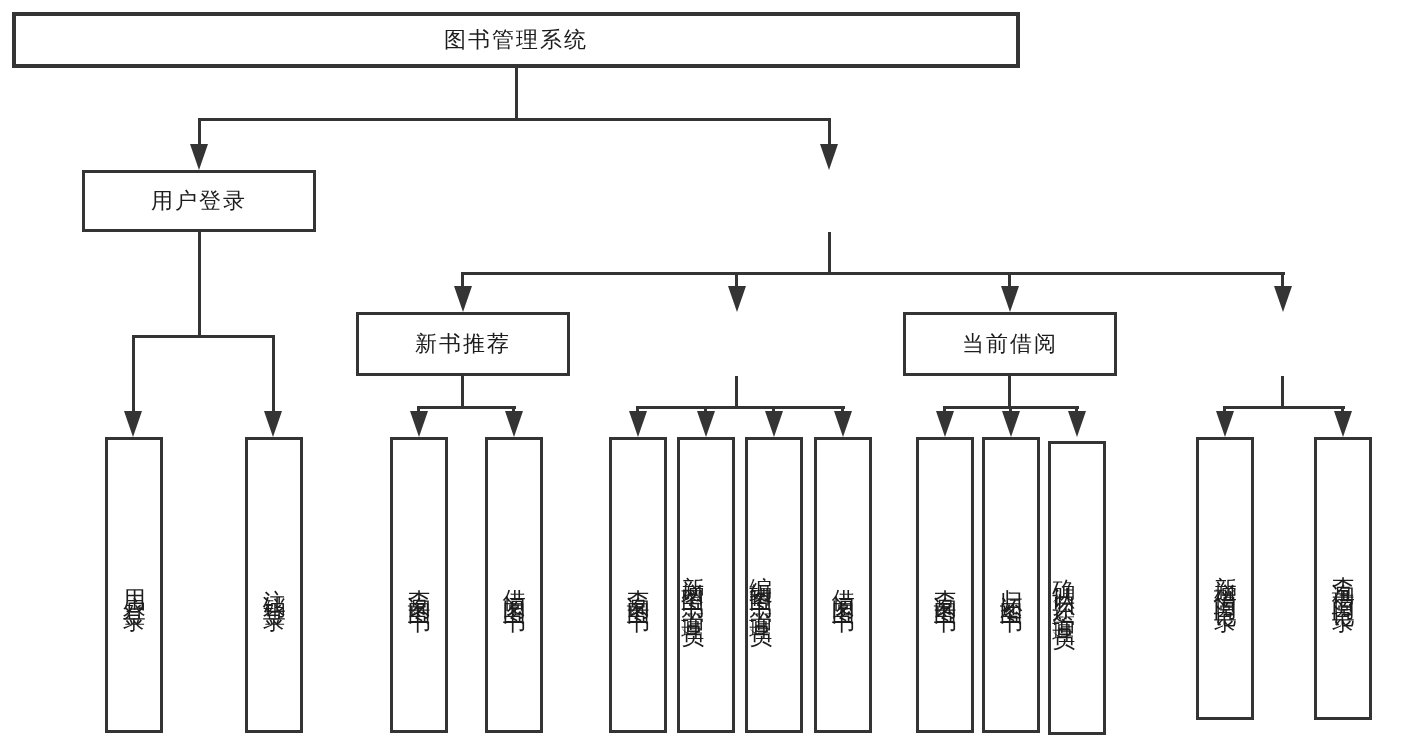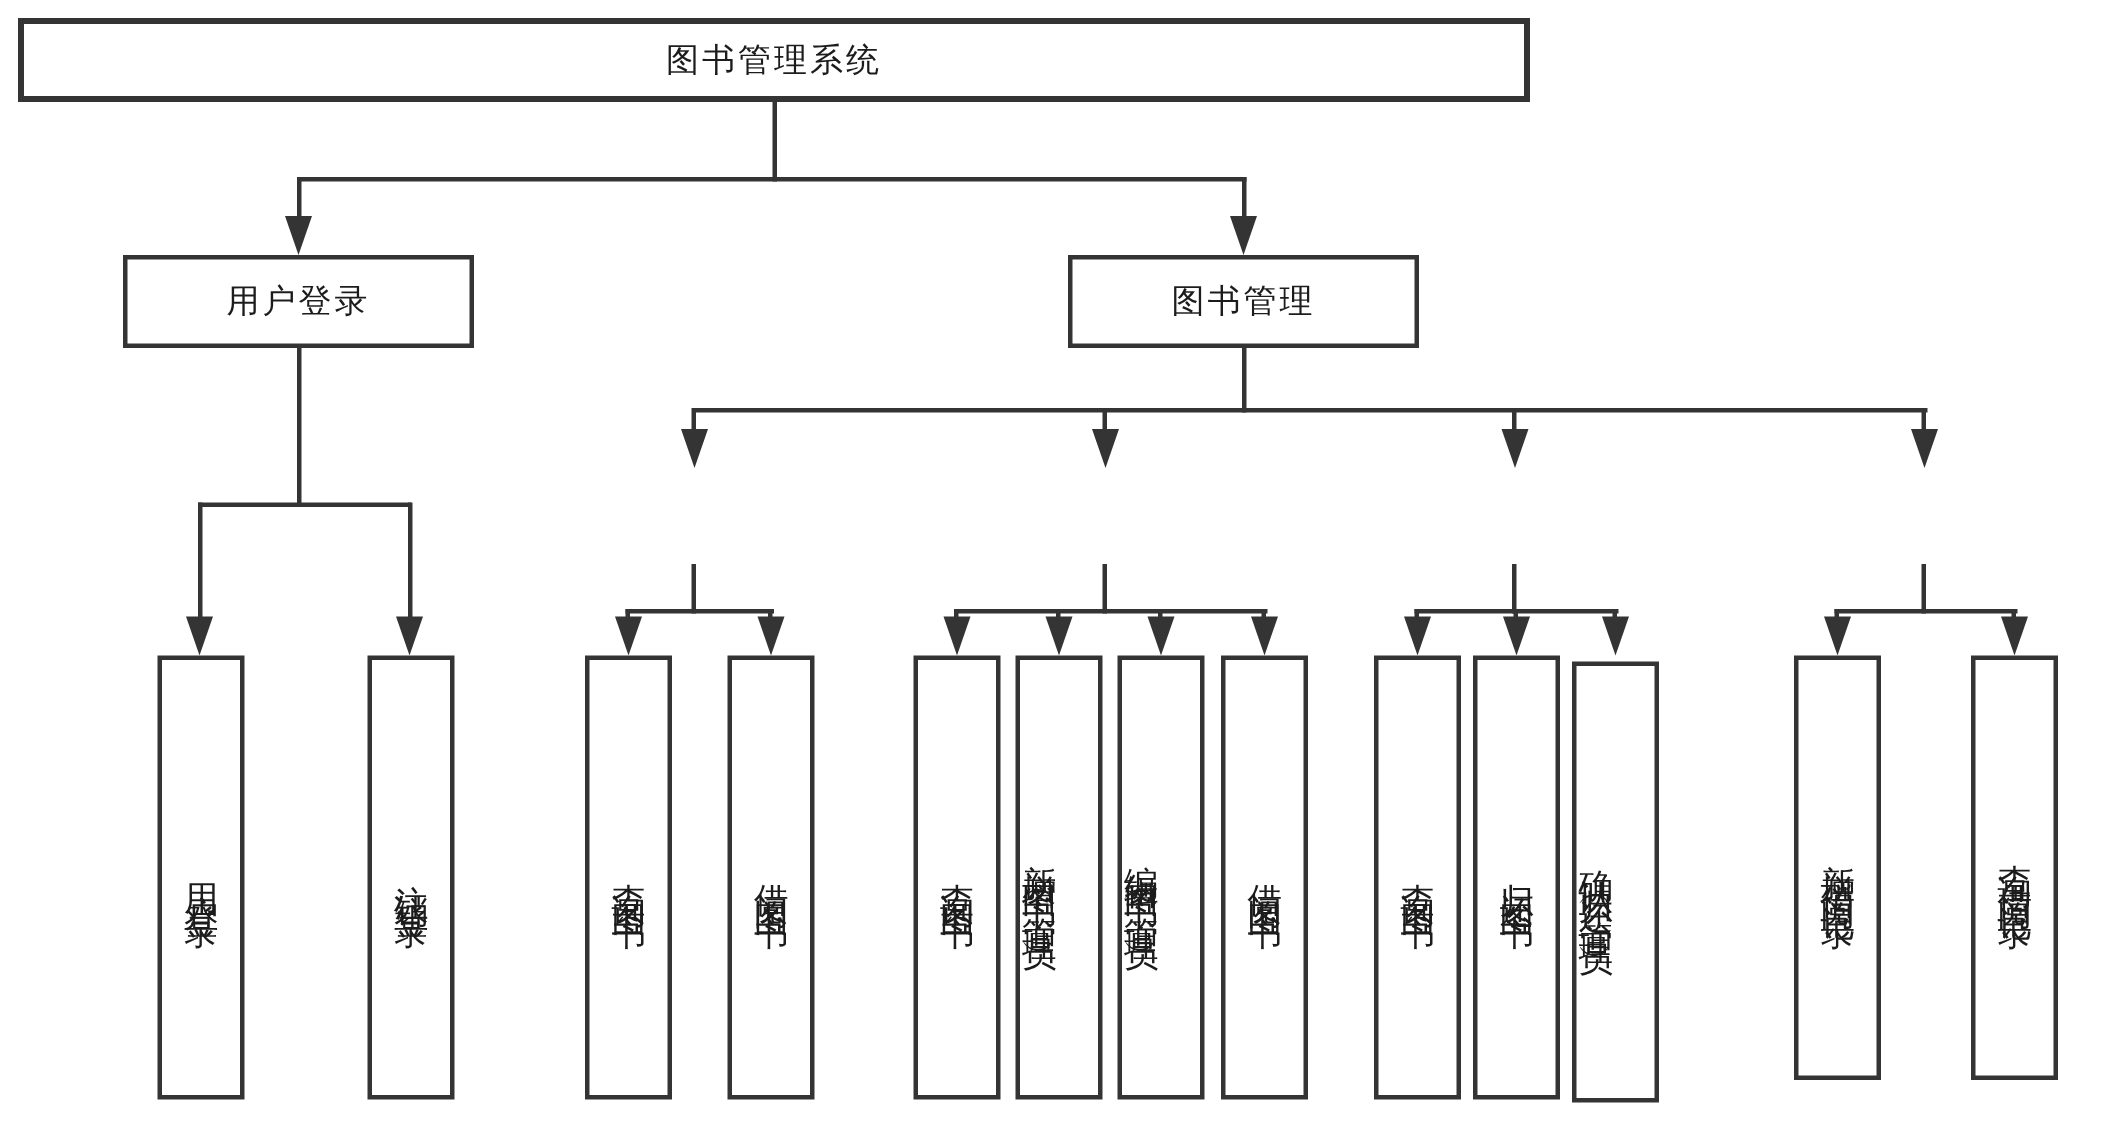--- a/index.html
+++ b/index.html
@@ -69,42 +69,45 @@
   <div class="vline" style="left:515px;top:68px;height:53px;"></div>
   <div class="hline" style="left:198px;top:118px;width:633px;"></div>
   <div class="vline" style="left:198px;top:118px;height:28px;"></div>
   <div class="ahead" style="left:190px;top:144px;"></div>
   <div class="vline" style="left:828px;top:118px;height:28px;"></div>
   <div class="ahead" style="left:820px;top:144px;"></div>
 
   <div class="box-h" style="left:82px;top:170px;width:234px;height:62px;">
     <span>用户登录</span>
   </div>
-  <div class="box-h" style="left:712px;top:170px;width:234px;height:62px;">
-    <span>图书管理</span>
-  </div>
 
   <div class="vline" style="left:198px;top:232px;height:106px;"></div>
   <div class="hline" style="left:132px;top:335px;width:142px;"></div>
   <div class="vline" style="left:132px;top:335px;height:78px;"></div>
   <div class="ahead" style="left:124px;top:411px;"></div>
   <div class="vline" style="left:272px;top:335px;height:78px;"></div>
   <div class="ahead" style="left:264px;top:411px;"></div>
 
   <div class="vline" style="left:828px;top:232px;height:43px;"></div>
   <div class="hline" style="left:462px;top:272px;width:823px;"></div>
   <div class="vline" style="left:461px;top:272px;height:20px;"></div>
   <div class="ahead" style="left:454px;top:286px;"></div>
   <div class="vline" style="left:735px;top:272px;height:20px;"></div>
   <div class="ahead" style="left:728px;top:286px;"></div>
   <div class="vline" style="left:1008px;top:272px;height:20px;"></div>
   <div class="ahead" style="left:1001px;top:286px;"></div>
   <div class="vline" style="left:1281px;top:272px;height:20px;"></div>
   <div class="ahead" style="left:1274px;top:286px;"></div>
 
+  <div class="box-h" style="left:356px;top:312px;width:214px;height:64px;">
+    <span>新书推荐</span>
+  </div>
+  <div class="box-h" style="left:903px;top:312px;width:214px;height:64px;">
+    <span>当前借阅</span>
+  </div>
 
   <div class="vline" style="left:461px;top:376px;height:33px;"></div>
   <div class="hline" style="left:417px;top:406px;width:99px;"></div>
   <div class="vline" style="left:417px;top:406px;height:10px;"></div>
   <div class="ahead" style="left:410px;top:411px;"></div>
   <div class="vline" style="left:512px;top:406px;height:10px;"></div>
   <div class="ahead" style="left:505px;top:411px;"></div>
 
   <div class="vline" style="left:735px;top:376px;height:33px;"></div>
   <div class="hline" style="left:636px;top:406px;width:209px;"></div>

